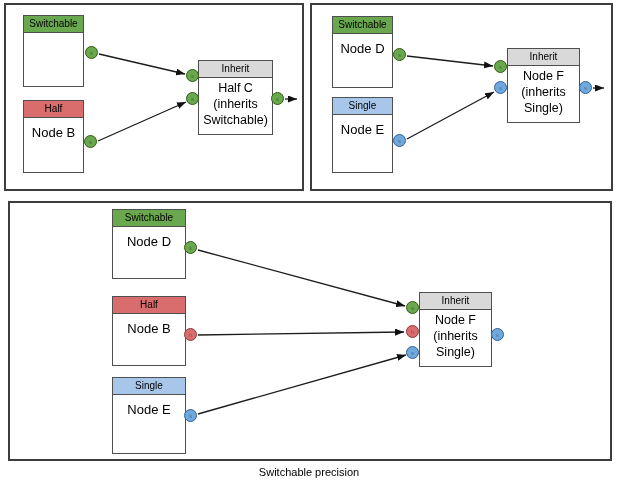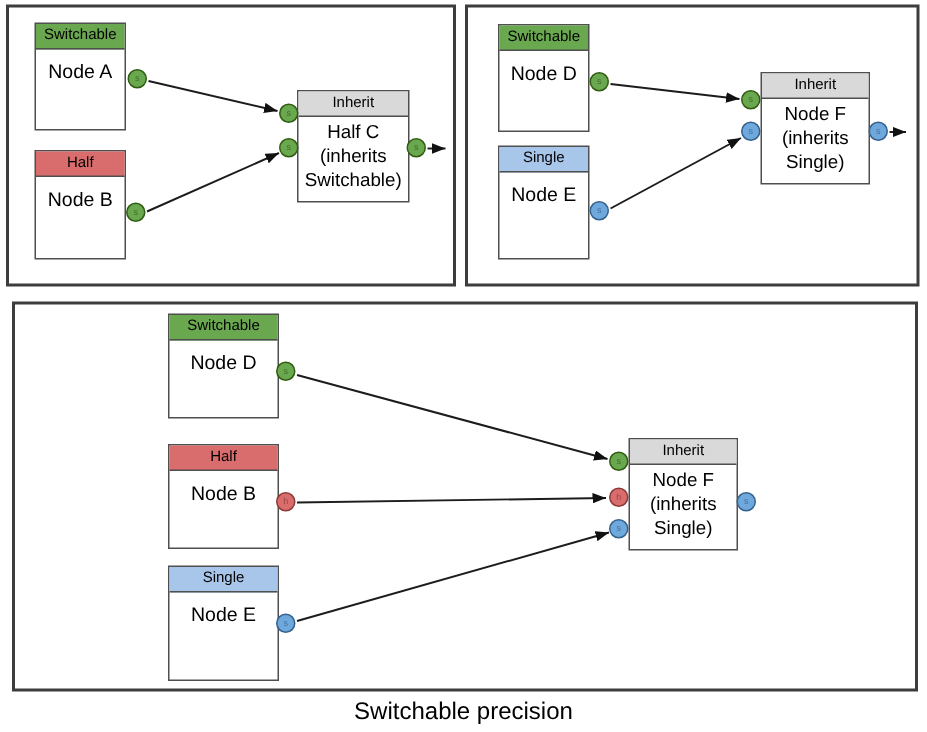--- a/index.html
+++ b/index.html
@@ -27,21 +27,21 @@
   .node-body.single { padding-top:7px; font-size:13px; line-height:15px; }
   .node-body.multi  { padding-top:2px;  font-size:12.5px; line-height:16px; }
   .port {
     position:absolute; width:13px; height:13px; border-radius:50%;
     border:1.5px solid #333; z-index:4;
     display:flex; align-items:center; justify-content:center;
   }
   .port-letter { font-size:6px; line-height:6px; opacity:.8; }
   .caption {
     position:absolute; left:0; top:466px; width:618px;
-    text-align:center; font-size:16px; z-index:1;
+    text-align:center; font-size:11px; z-index:1;
   }
 </style>
 </head>
 <body>
 
 <div class="stage">
   <svg class="edges-svg" width="618" height="488" viewBox="0 0 618 488">
     <defs>
       <marker id="ah" markerUnits="userSpaceOnUse" markerWidth="9" markerHeight="7" refX="9" refY="3.5" orient="auto">
         <path d="M0,0 L9,3.5 L0,7 Z" fill="#111"></path>
@@ -54,23 +54,20 @@
       <line x1="407" y1="139" x2="494" y2="92" stroke="#1c1c1c" stroke-width="1.3" marker-end="url(#ah)"></line>
       <line x1="593" y1="88" x2="604" y2="88" stroke="#1c1c1c" stroke-width="1.3" marker-end="url(#ah)"></line>
       <line x1="198" y1="250" x2="405" y2="306" stroke="#1c1c1c" stroke-width="1.3" marker-end="url(#ah)"></line>
       <line x1="198" y1="335" x2="404" y2="332" stroke="#1c1c1c" stroke-width="1.3" marker-end="url(#ah)"></line>
       <line x1="198" y1="414" x2="406" y2="355" stroke="#1c1c1c" stroke-width="1.3" marker-end="url(#ah)"></line>
     </svg>
   <div class="caption">Switchable precision</div>
 <div class="panel" style="left: 4px; top: 3px; width: 300px; height: 188px;"></div>
     <div class="node" style="left: 23px; top: 15px; width: 61px; height: 72px;">
       <div class="node-header" style="background: rgb(106, 168, 79);">Switchable</div>
-      <div class="node-body single">
-        <div>Node A</div>
-      </div>
     </div>
     <div class="port" style="left: 85px; top: 46px; background: rgb(106, 168, 79); border-color: rgb(48, 92, 18);">
       <span class="port-letter" style="color: rgb(48, 92, 18);">s</span>
     </div>
     <div class="node" style="left: 23px; top: 100px; width: 61px; height: 73px;">
       <div class="node-header" style="background: rgb(217, 108, 108);">Half</div>
       <div class="node-body single">
         <div>Node B</div>
       </div>
     </div>

